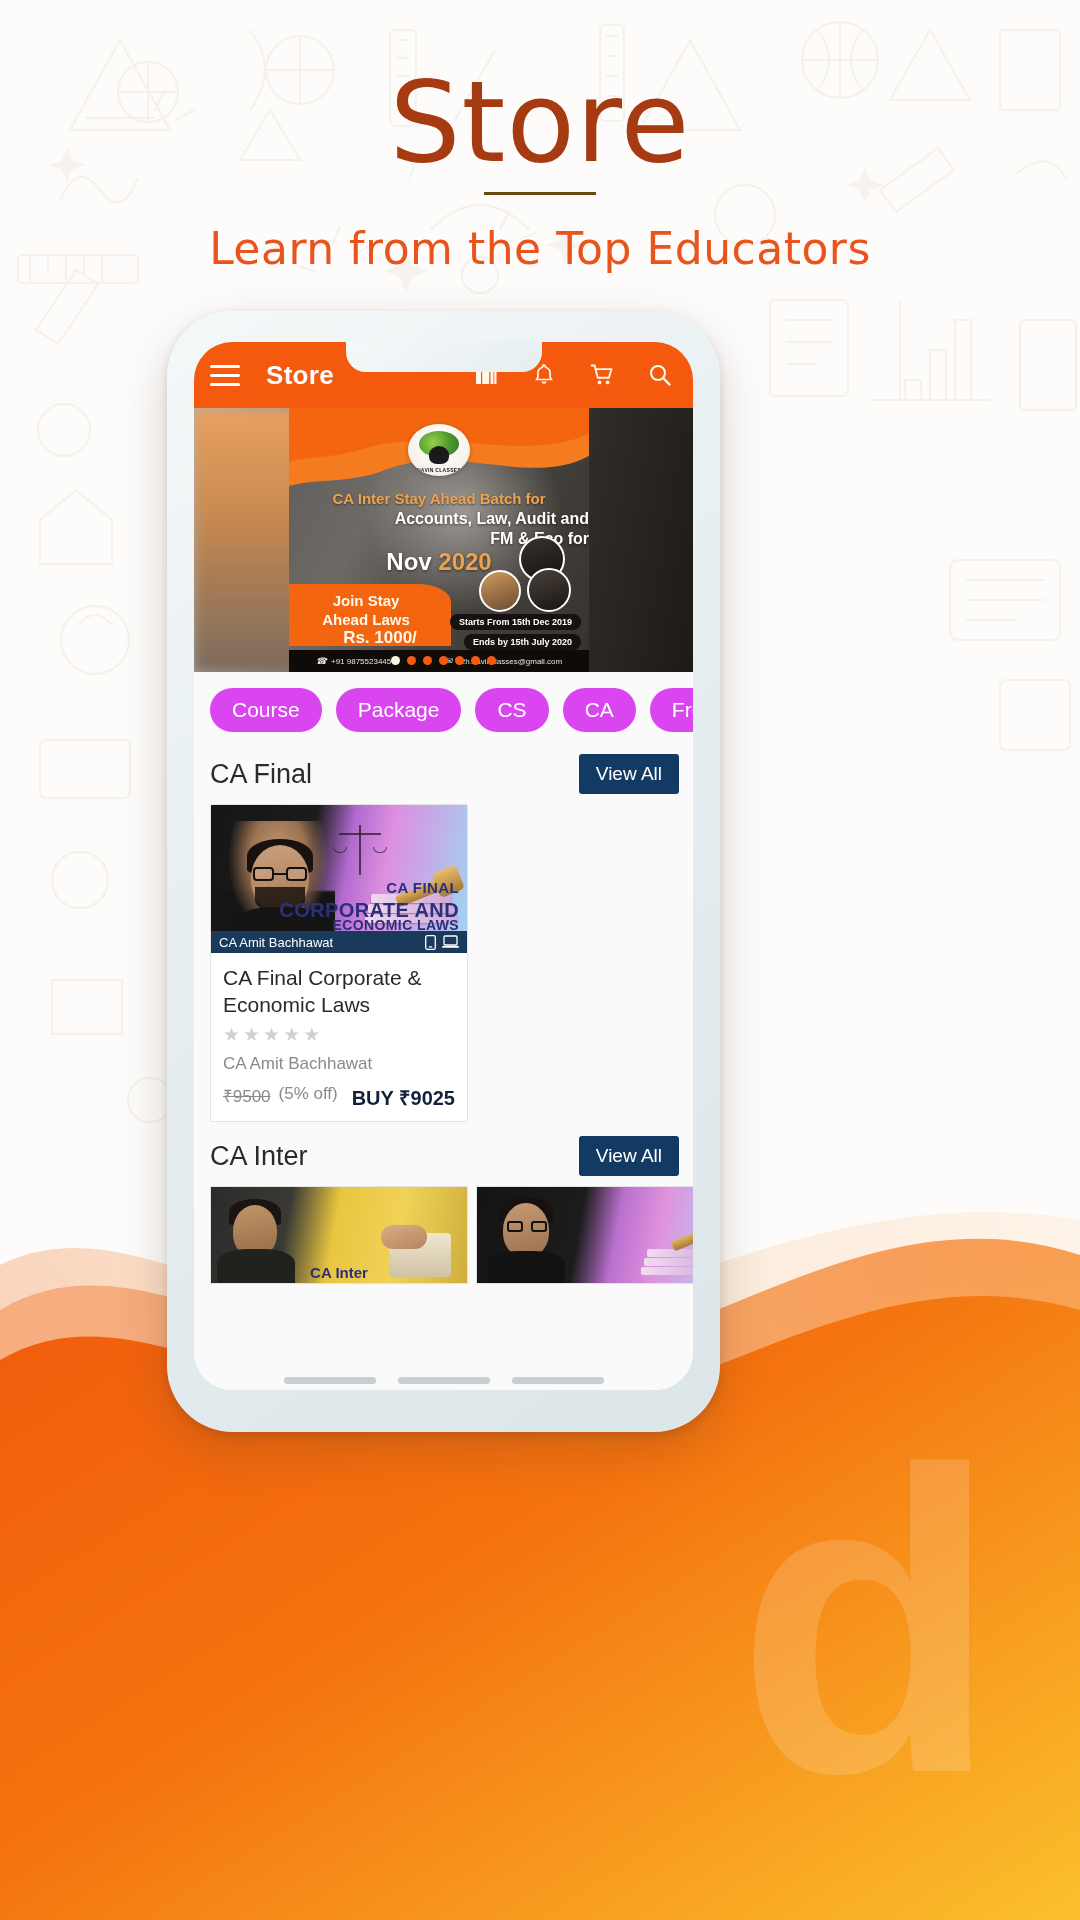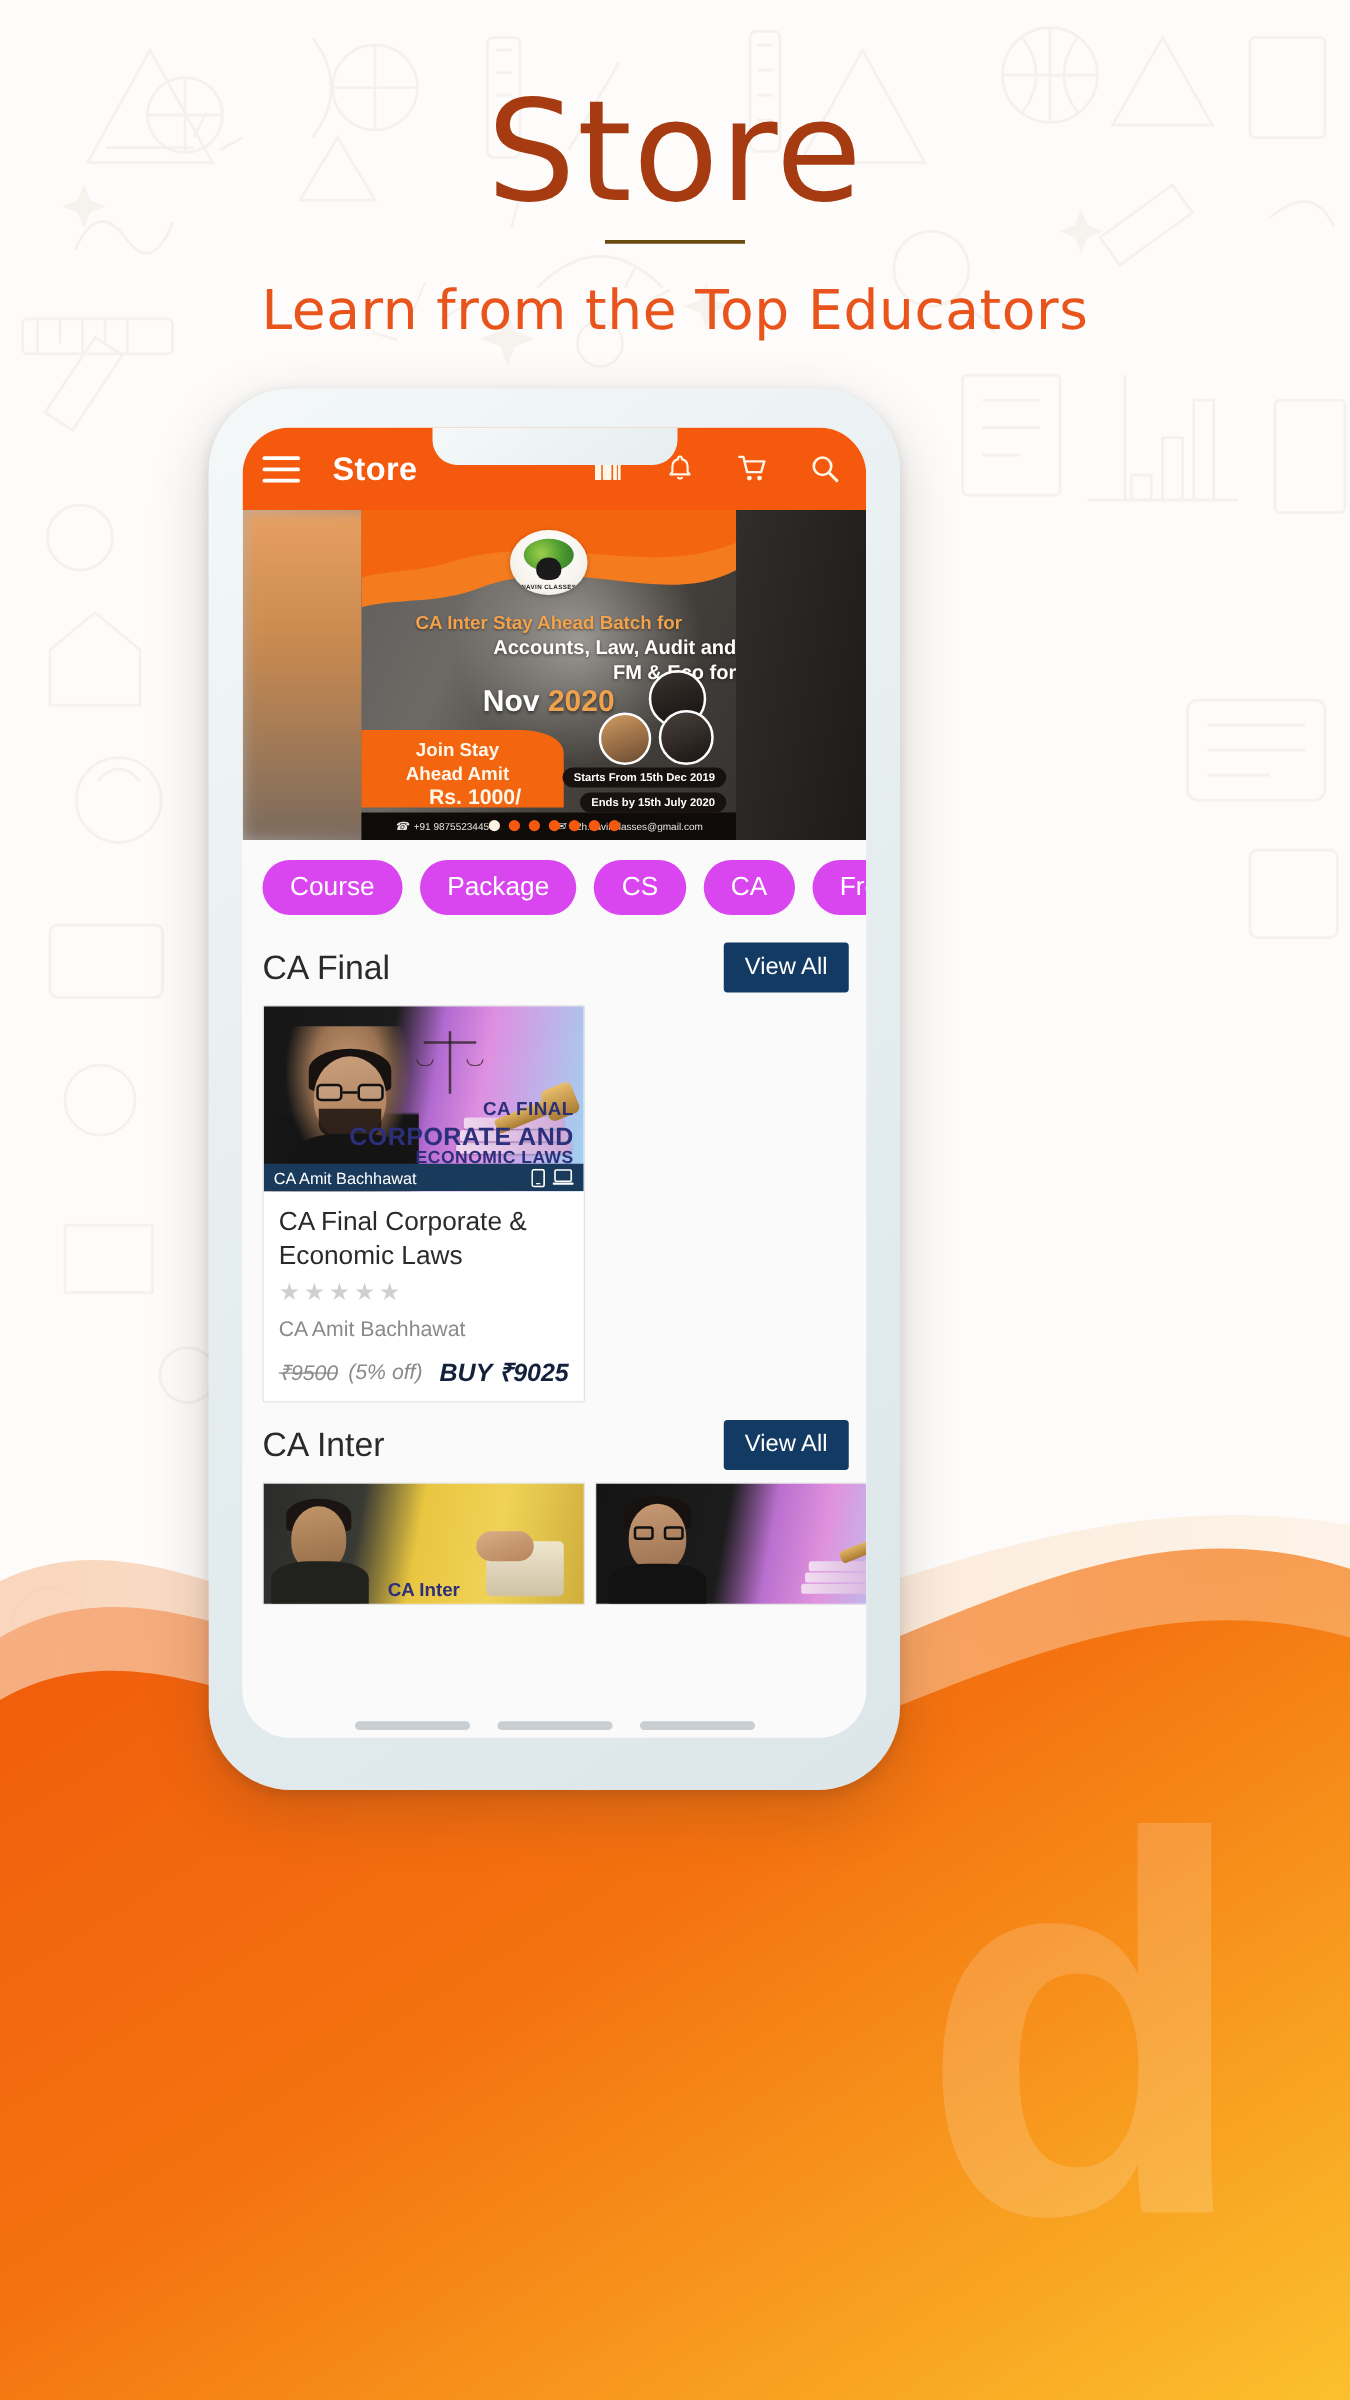--- a/index.html
+++ b/index.html
@@ -380,21 +380,21 @@
     color: #fff; font-size: 13px;
   }
   .cc-footer .devices { margin-left: auto; display: flex; gap: 6px; align-items: center; }
   .cc-info { padding: 12px 12px 10px 12px; }
   .cc-title { font-size: 21px; color: #2a2a2a; line-height: 1.28; min-height: 54px; }
   .cc-stars { margin-top: 6px; display: flex; gap: 3px; }
   .cc-stars .st { color: #d0d0d0; font-size: 19px; line-height: 1; }
   .cc-author { margin-top: 10px; font-size: 17px; color: #8a8a8a; }
   .cc-price-row {
     margin-top: 10px;
-    display: flex; align-items: center; gap: 8px; font-style: italic;
+    display: flex; align-items: flex-start; gap: 8px;
   }
   .cc-mrp { font-size: 17px; color: #8a8a8a; text-decoration: line-through; }
   .cc-off { font-size: 17px; color: #8a8a8a; }
   .cc-buy { margin-left: auto; font-size: 20px; font-weight: bold; color: #14213d; }
 
   
   .card-row2 { padding: 0 0 0 16px; display: flex; gap: 8px; background:#fafafa; }
   .mini-card {
     width: 258px; flex: 0 0 auto;
     background: #fff; border: 1px solid #e3e3e3;
@@ -636,21 +636,21 @@
           <div class="banner-l2">Accounts, Law, Audit and</div>
           <div class="banner-l3">FM &amp; Eco for</div>
           <div class="banner-l4">
             <span>Nov</span>
             <span class="yr">2020</span>
           </div>
 
           <div class="banner-lowerbox">
             <div class="banner-join">
               <div>Join Stay</div>
-              <div>Ahead Amit</div>
+              <div>Ahead Laws</div>
             </div>
             <div class="banner-rs">
               <div>Rs. 1000/</div>
               <div>subject</div>
             </div>
           </div>
 
           <div class="banner-faculty">
             <div class="fac fac1"></div>
             <div class="fac fac2"></div>

